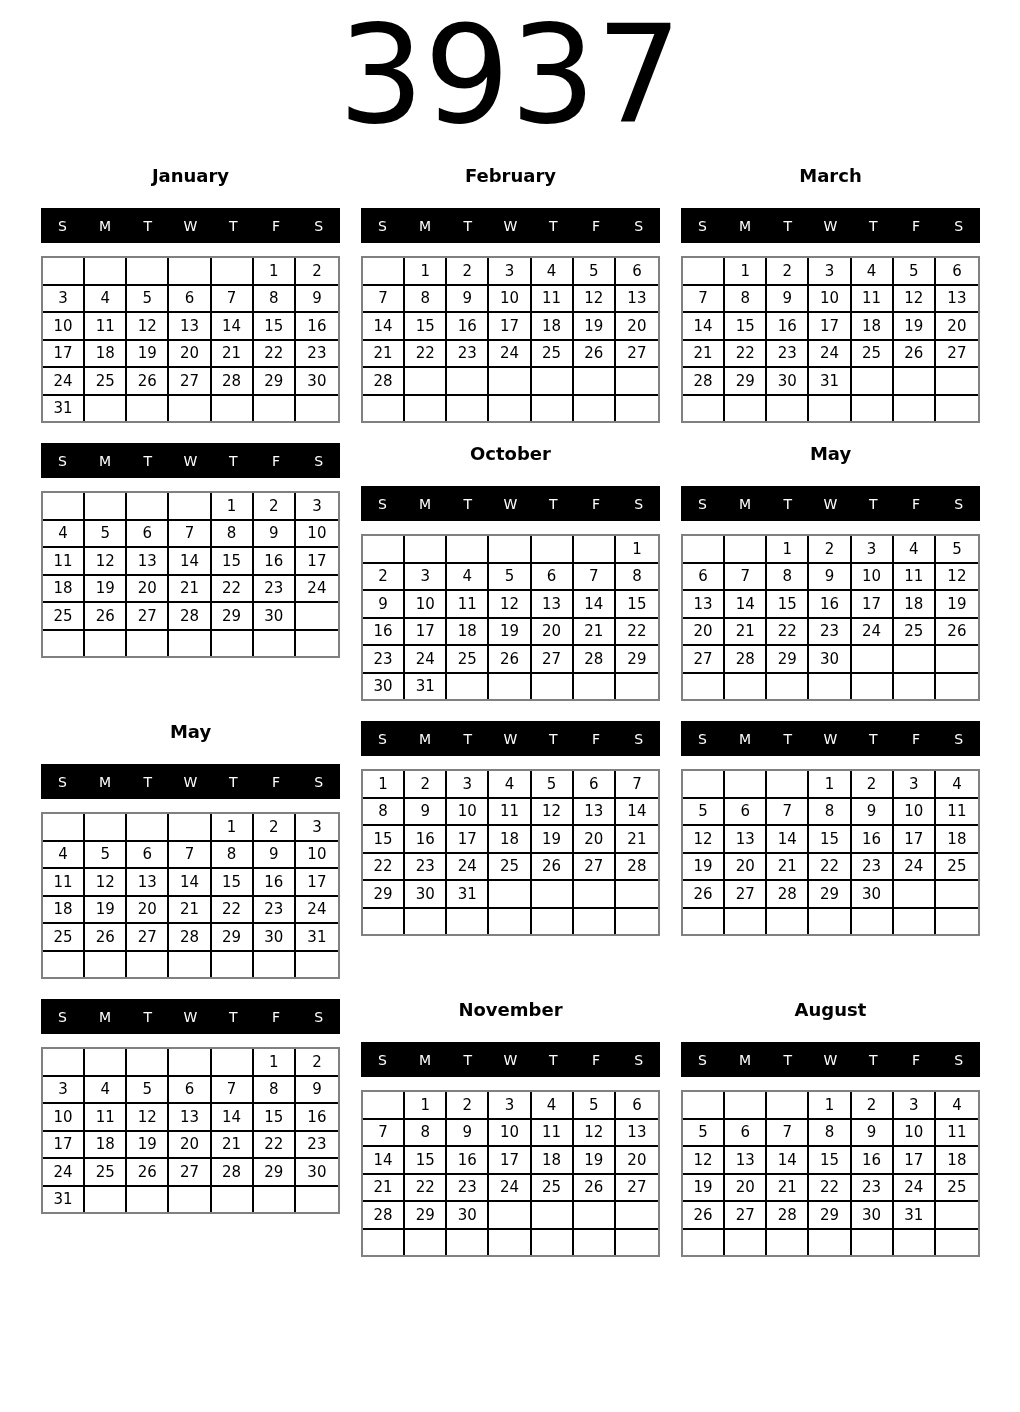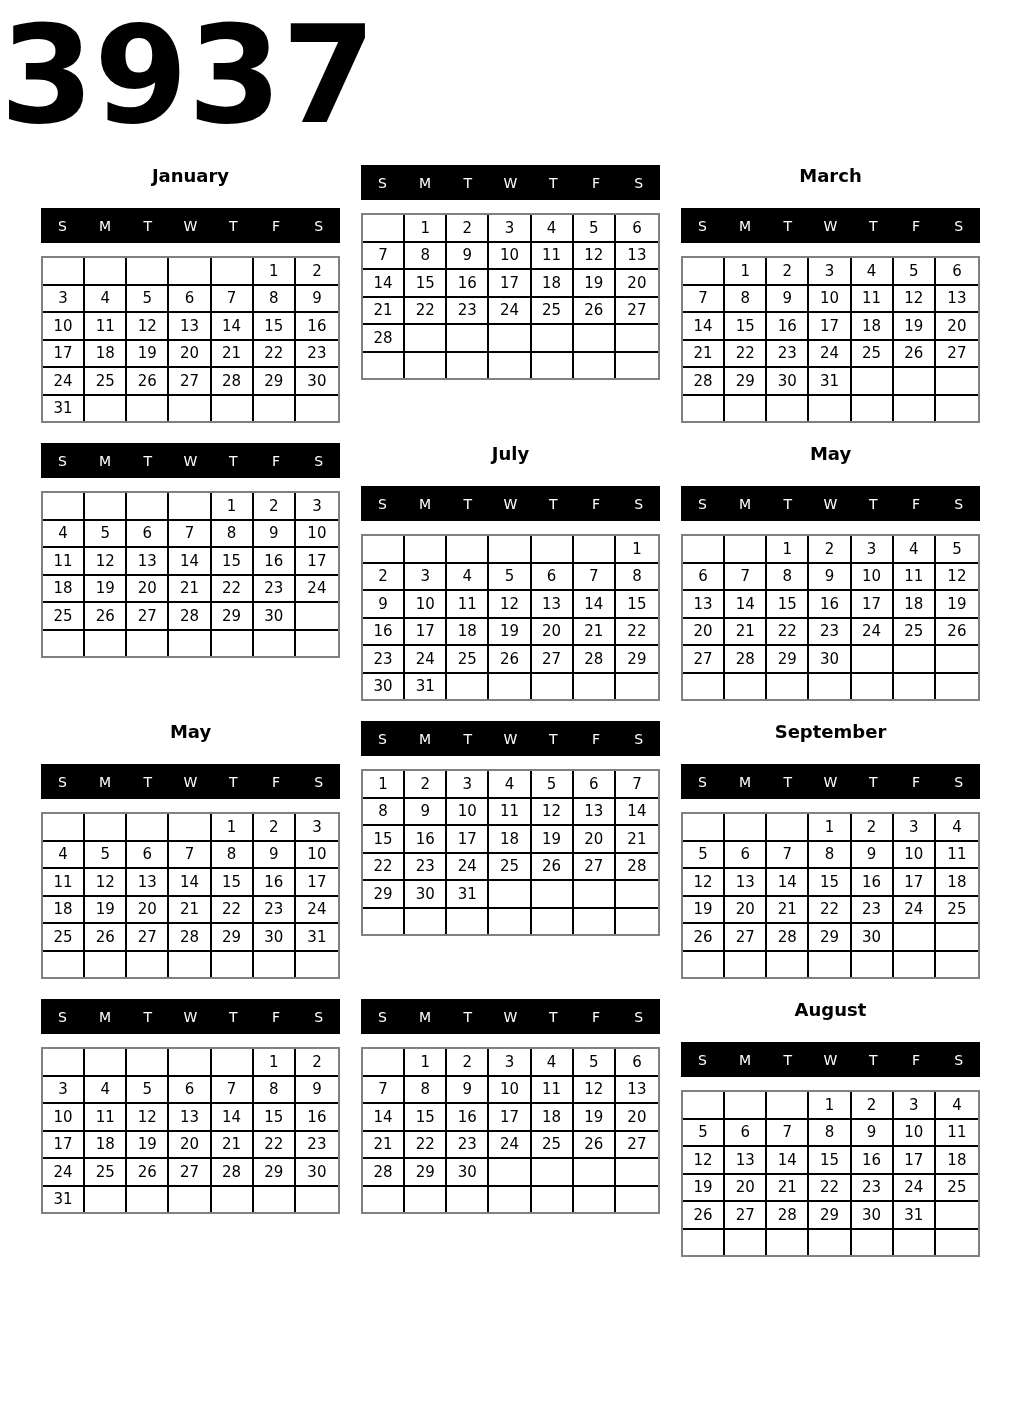--- a/index.html
+++ b/index.html
@@ -9,23 +9,24 @@
   }
   body {
     width: 1020px;
     height: 1412px;
     font-family: "DejaVu Sans", sans-serif;
     color: #000000;
     overflow: hidden;
   }
   .year-title {
     margin: 8px 0 0 0;
+    text-align: center;
     font-size: 135px;
     line-height: 1.0;
-    font-weight: bold;
+    font-weight: normal;
     letter-spacing: 0px;
   }
   .months-grid {
     display: grid;
     grid-template-columns: repeat(3, 299px);
     column-gap: 21px;
     row-gap: 20px;
     margin: 22px 0 0 41px;
   }
   .month-block { width: 299px; }
@@ -125,20 +126,21 @@
         <div class="date-cell last-row">31</div>
         <div class="date-cell last-row"></div>
         <div class="date-cell last-row"></div>
         <div class="date-cell last-row"></div>
         <div class="date-cell last-row"></div>
         <div class="date-cell last-row"></div>
         <div class="date-cell last-col last-row"></div>
       </div>
     </div>
     <div class="month-block">
+      <div class="month-title">February</div>
       <div class="dow-bar">
         <div class="dow-cell">S</div>
         <div class="dow-cell">M</div>
         <div class="dow-cell">T</div>
         <div class="dow-cell">W</div>
         <div class="dow-cell">T</div>
         <div class="dow-cell">F</div>
         <div class="dow-cell">S</div>
       </div>
       <div class="date-grid">
@@ -291,21 +293,21 @@
         <div class="date-cell last-row"></div>
         <div class="date-cell last-row"></div>
         <div class="date-cell last-row"></div>
         <div class="date-cell last-row"></div>
         <div class="date-cell last-row"></div>
         <div class="date-cell last-row"></div>
         <div class="date-cell last-col last-row"></div>
       </div>
     </div>
     <div class="month-block">
-      <div class="month-title">July</div>
+      <div class="month-title">October</div>
       <div class="dow-bar">
         <div class="dow-cell">S</div>
         <div class="dow-cell">M</div>
         <div class="dow-cell">T</div>
         <div class="dow-cell">W</div>
         <div class="dow-cell">T</div>
         <div class="dow-cell">F</div>
         <div class="dow-cell">S</div>
       </div>
       <div class="date-grid">
@@ -514,21 +516,20 @@
         <div class="date-cell last-row"></div>
         <div class="date-cell last-row"></div>
         <div class="date-cell last-row"></div>
         <div class="date-cell last-row"></div>
         <div class="date-cell last-row"></div>
         <div class="date-cell last-row"></div>
         <div class="date-cell last-col last-row"></div>
       </div>
     </div>
     <div class="month-block">
-      <div class="month-title">September</div>
       <div class="dow-bar">
         <div class="dow-cell">S</div>
         <div class="dow-cell">M</div>
         <div class="dow-cell">T</div>
         <div class="dow-cell">W</div>
         <div class="dow-cell">T</div>
         <div class="dow-cell">F</div>
         <div class="dow-cell">S</div>
       </div>
       <div class="date-grid">
@@ -625,20 +626,21 @@
         <div class="date-cell last-row">31</div>
         <div class="date-cell last-row"></div>
         <div class="date-cell last-row"></div>
         <div class="date-cell last-row"></div>
         <div class="date-cell last-row"></div>
         <div class="date-cell last-row"></div>
         <div class="date-cell last-col last-row"></div>
       </div>
     </div>
     <div class="month-block">
+      <div class="month-title">November</div>
       <div class="dow-bar">
         <div class="dow-cell">S</div>
         <div class="dow-cell">M</div>
         <div class="dow-cell">T</div>
         <div class="dow-cell">W</div>
         <div class="dow-cell">T</div>
         <div class="dow-cell">F</div>
         <div class="dow-cell">S</div>
       </div>
       <div class="date-grid">

